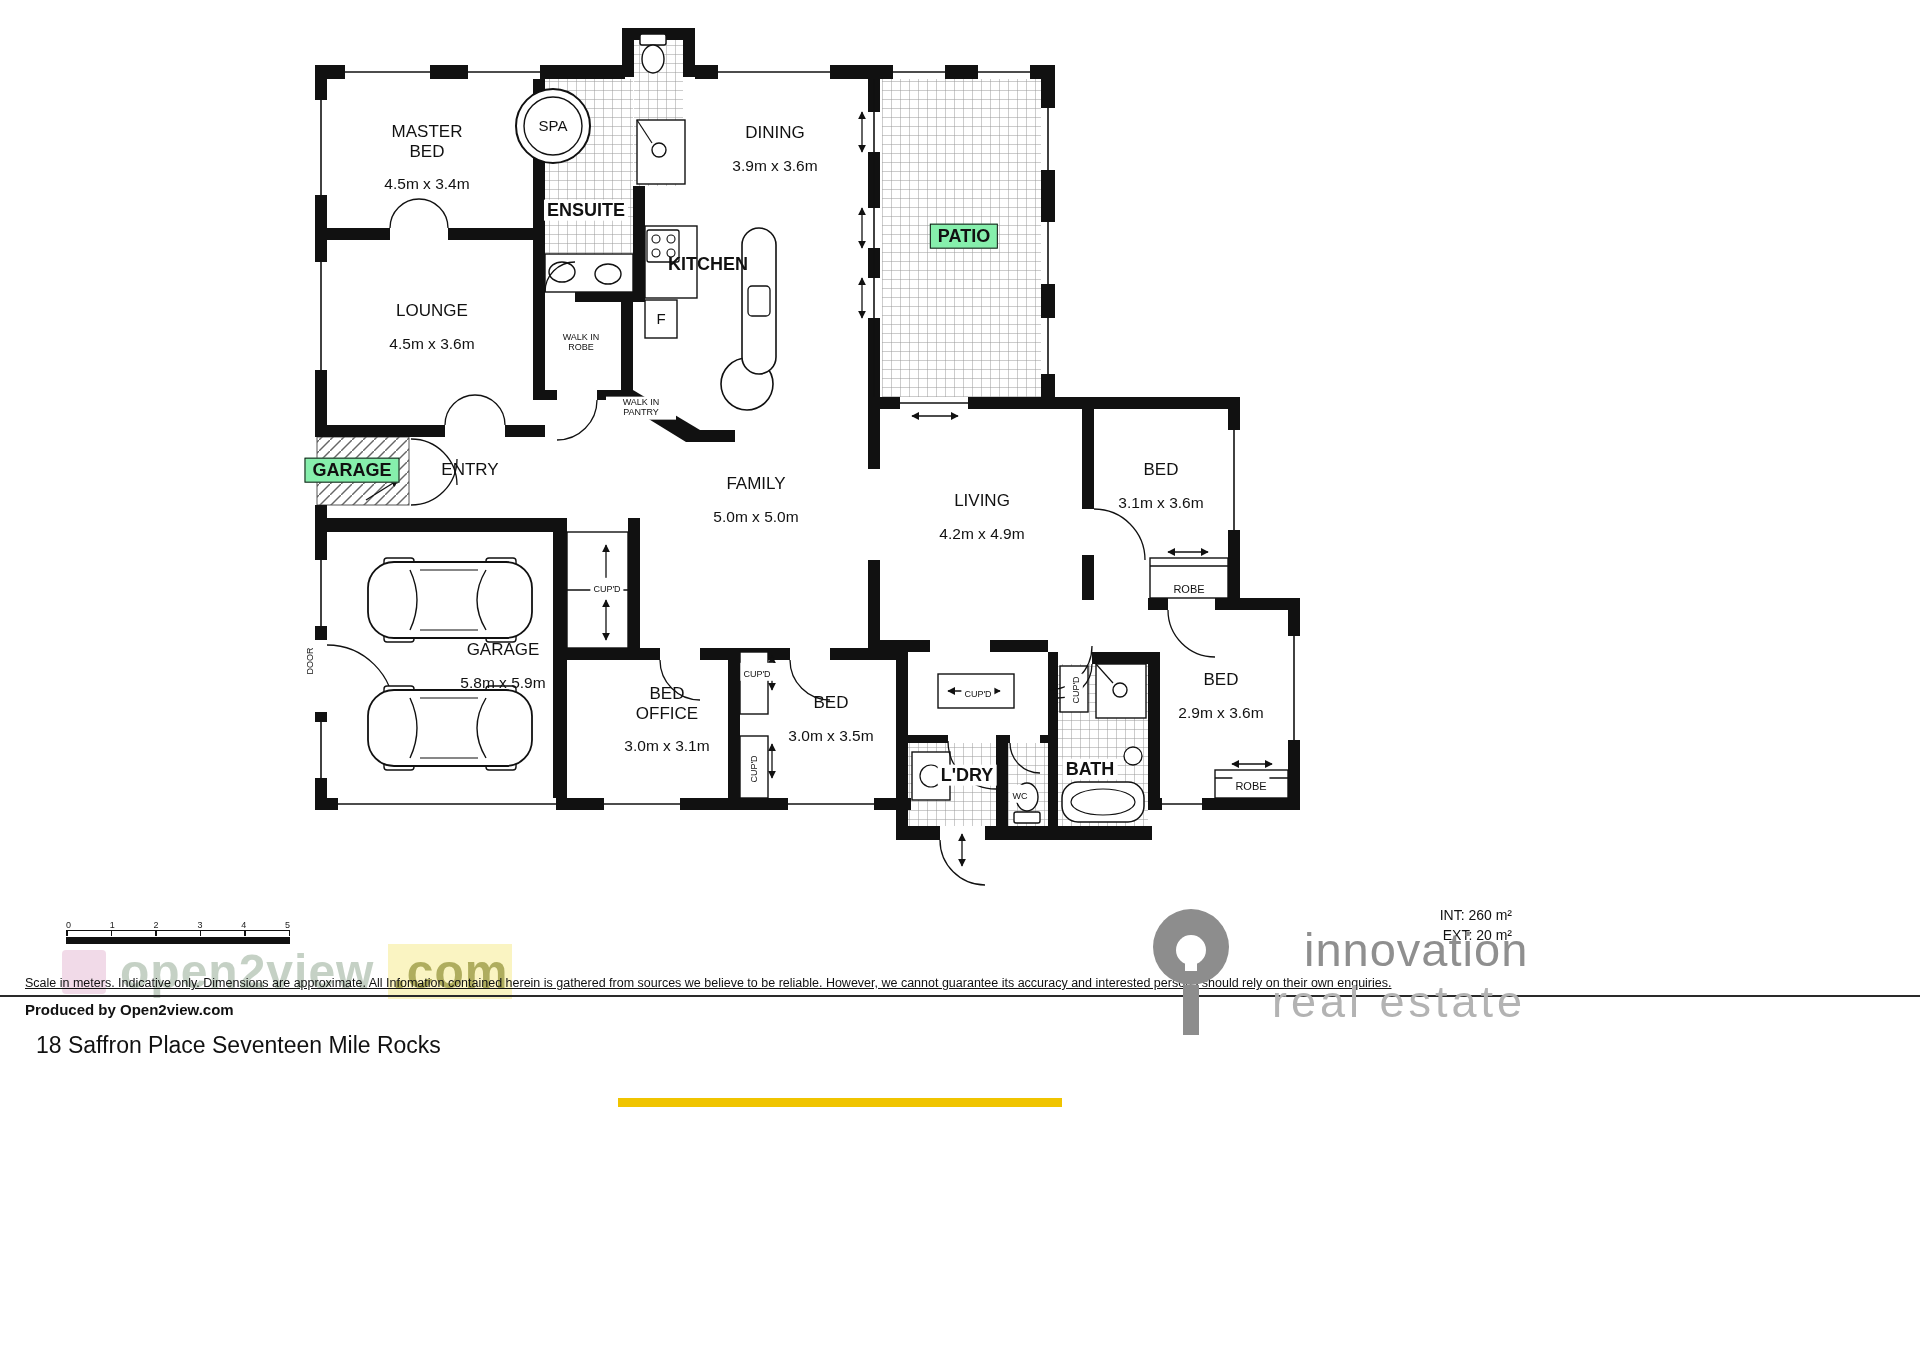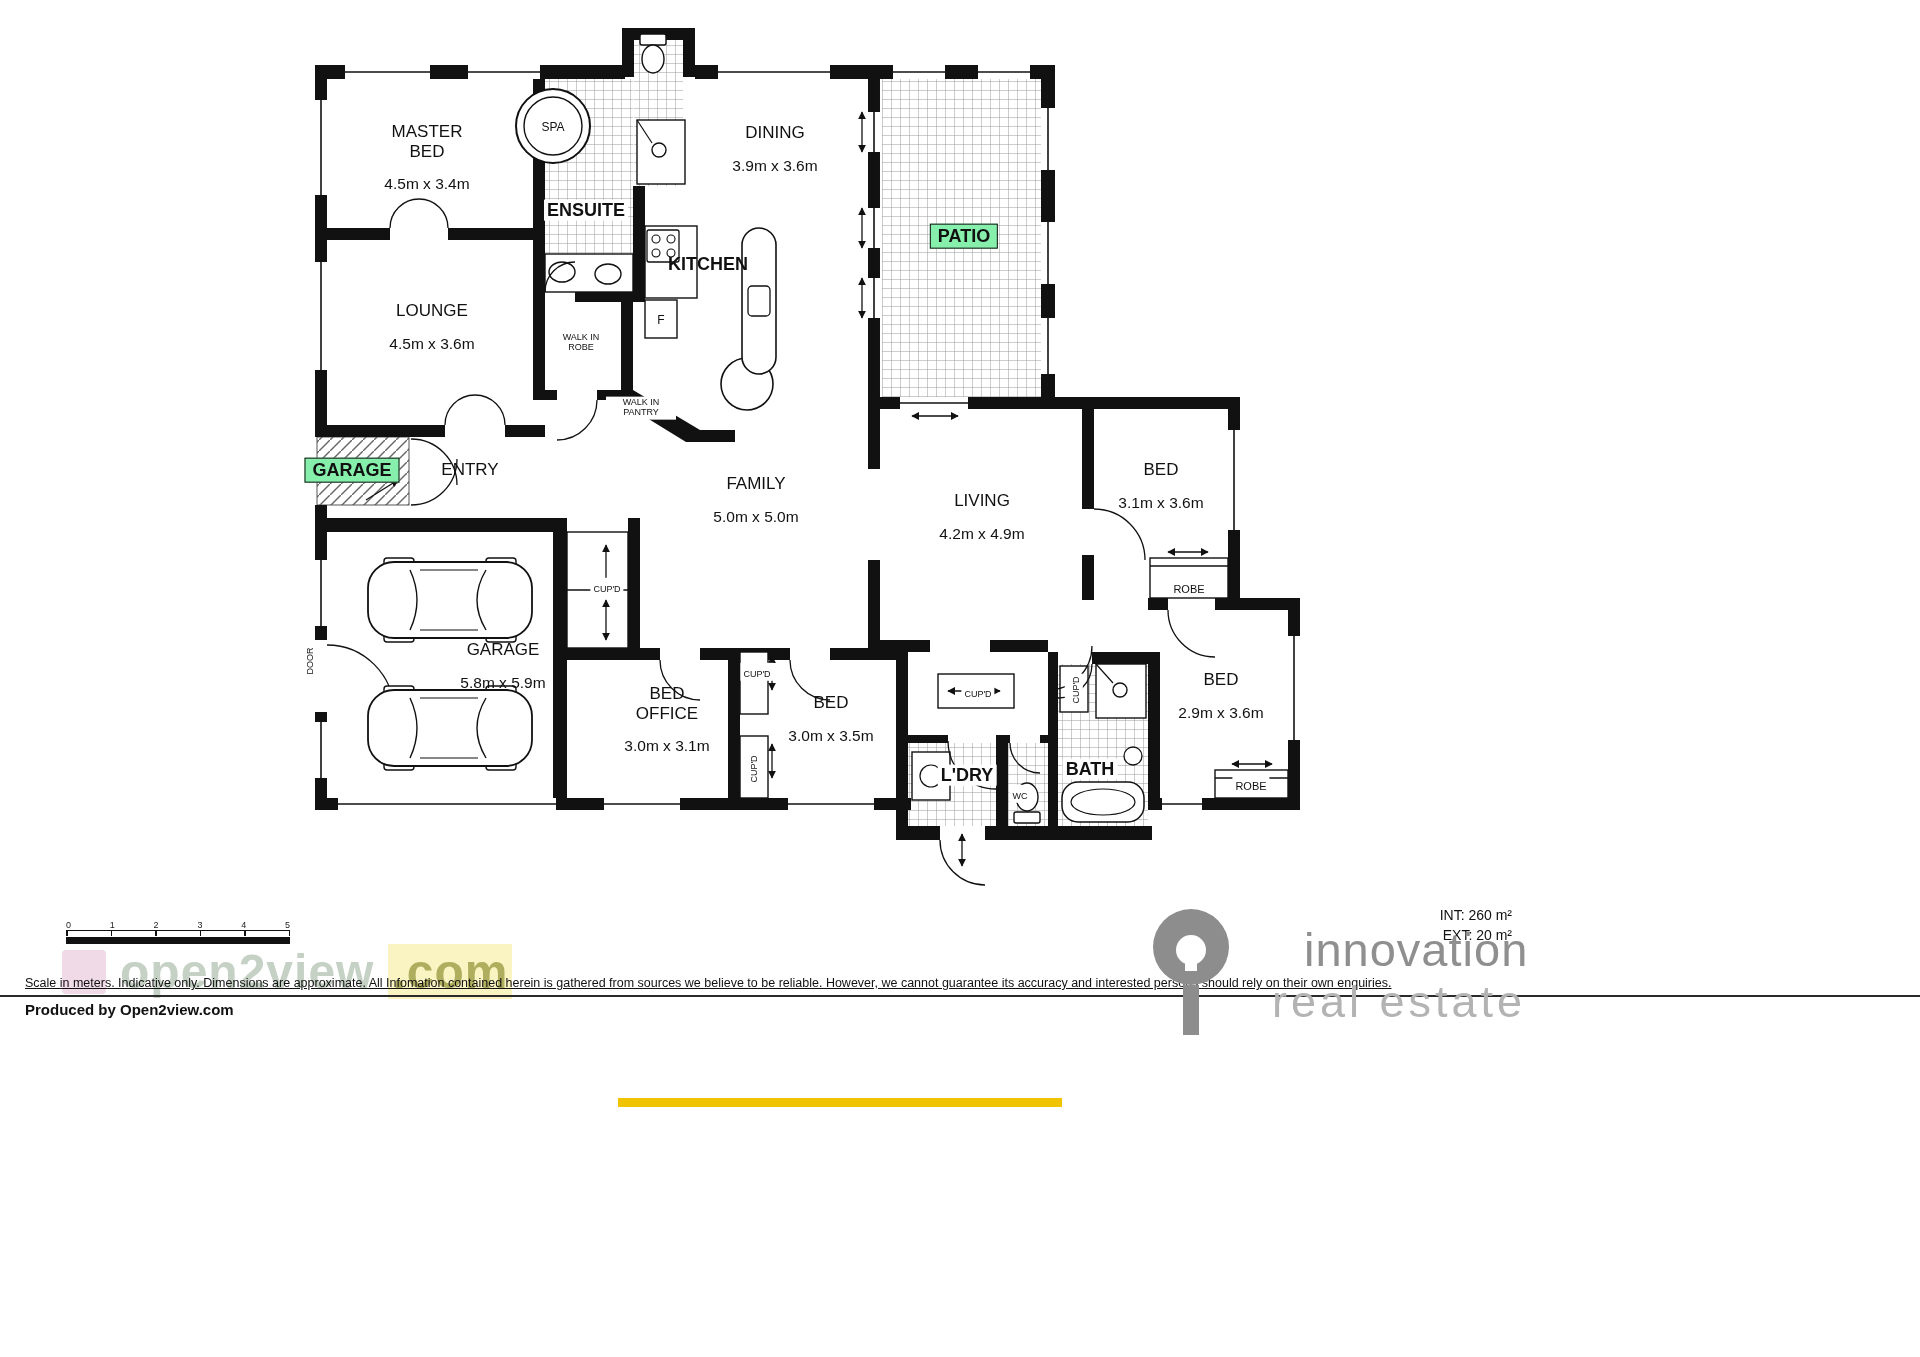--- a/index.html
+++ b/index.html
@@ -5,21 +5,21 @@
   html,body{margin:0;padding:0;background:#fff;}
   .page{position:relative;width:1920px;height:1357px;background:#fff;overflow:hidden;
         font-family:"Liberation Sans",sans-serif;color:#111;}
   .plan-svg{position:absolute;left:0;top:0;}
   
   .lbl{position:absolute;transform:translate(-50%,-50%);text-align:center;line-height:1.15;color:#111;}
   .lbl .name{display:inline-block;}
   .lbl .dims{display:block;font-size:15.5px;margin-top:14px;white-space:nowrap;}
   .f17 .name{font-size:17px;}
   .f15 .name{font-size:18px;font-weight:bold;}
-  .f13 .name{font-size:12px;}
+  .f13 .name{font-size:15px;}
   .f11 .name{font-size:11px;}
   .f9  .name{font-size:9px;}
   .knock{background:#fff;padding:0 3px;}
   .boxed{border:1.5px solid #111;background:#86efac;padding:1px 7px;}
   .vert{transform:translate(-50%,-50%) rotate(-90deg);}
   
   .scale{position:absolute;left:66px;top:920px;width:224px;}
   .scale-nums{display:flex;justify-content:space-between;font-size:9px;color:#222;}
   .scale-ruler{height:5px;border-top:1.5px solid #111;
      background:repeating-linear-gradient(90deg,#111 0 1.5px,transparent 1.5px 44.6px);}
@@ -407,20 +407,21 @@
 
 <div class="watermark">
   <span class="wm-cam"></span>
   <span class="wm-name">open2view</span>
   <span class="wm-tld">.com</span>
 </div>
 
 <div class="disclaimer">Scale in meters. Indicative only. Dimensions are approximate. All Infomation contained herein is gathered from sources we believe to be reliable. However, we cannot guarantee its accuracy and interested persons should rely on their own enquiries.</div>
 <div class="rule"></div>
 <div class="produced">Produced by Open2view.com</div>
+<div class="address">18 Saffron Place Seventeen Mile Rocks</div>
 
 <div class="areas">
   <div>INT: 260 m²</div>
   <div>EXT: 20 m²</div>
 </div>
 
 <svg class="brand-icon" width="90" height="140" viewBox="0 0 90 140">
   <circle cx="45" cy="45" r="38" fill="#8d8d8d"></circle>
   <circle cx="45" cy="48" r="15" fill="#fff"></circle>
   <rect x="39" y="60" width="12" height="9" fill="#fff"></rect>

